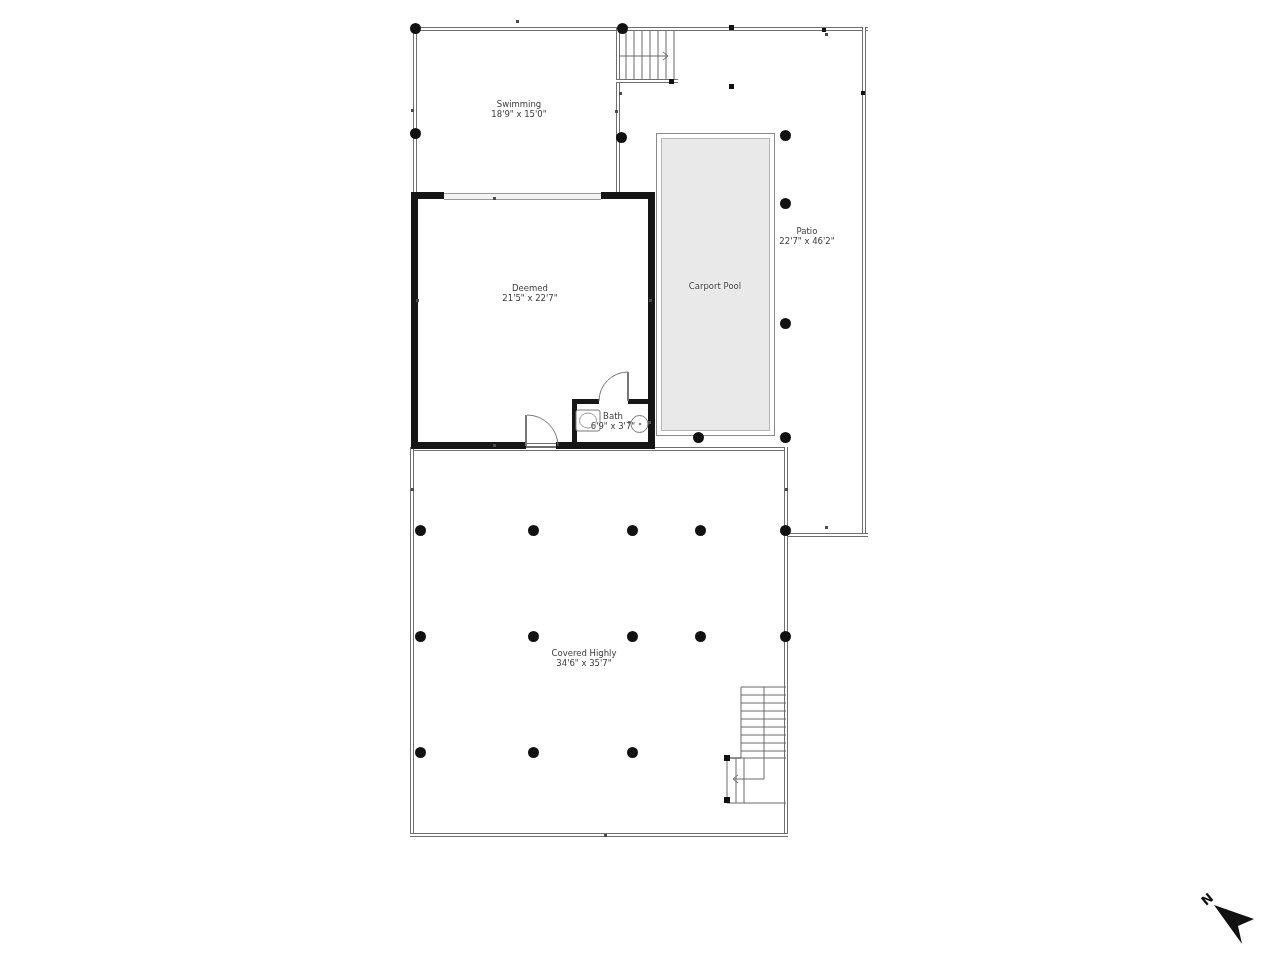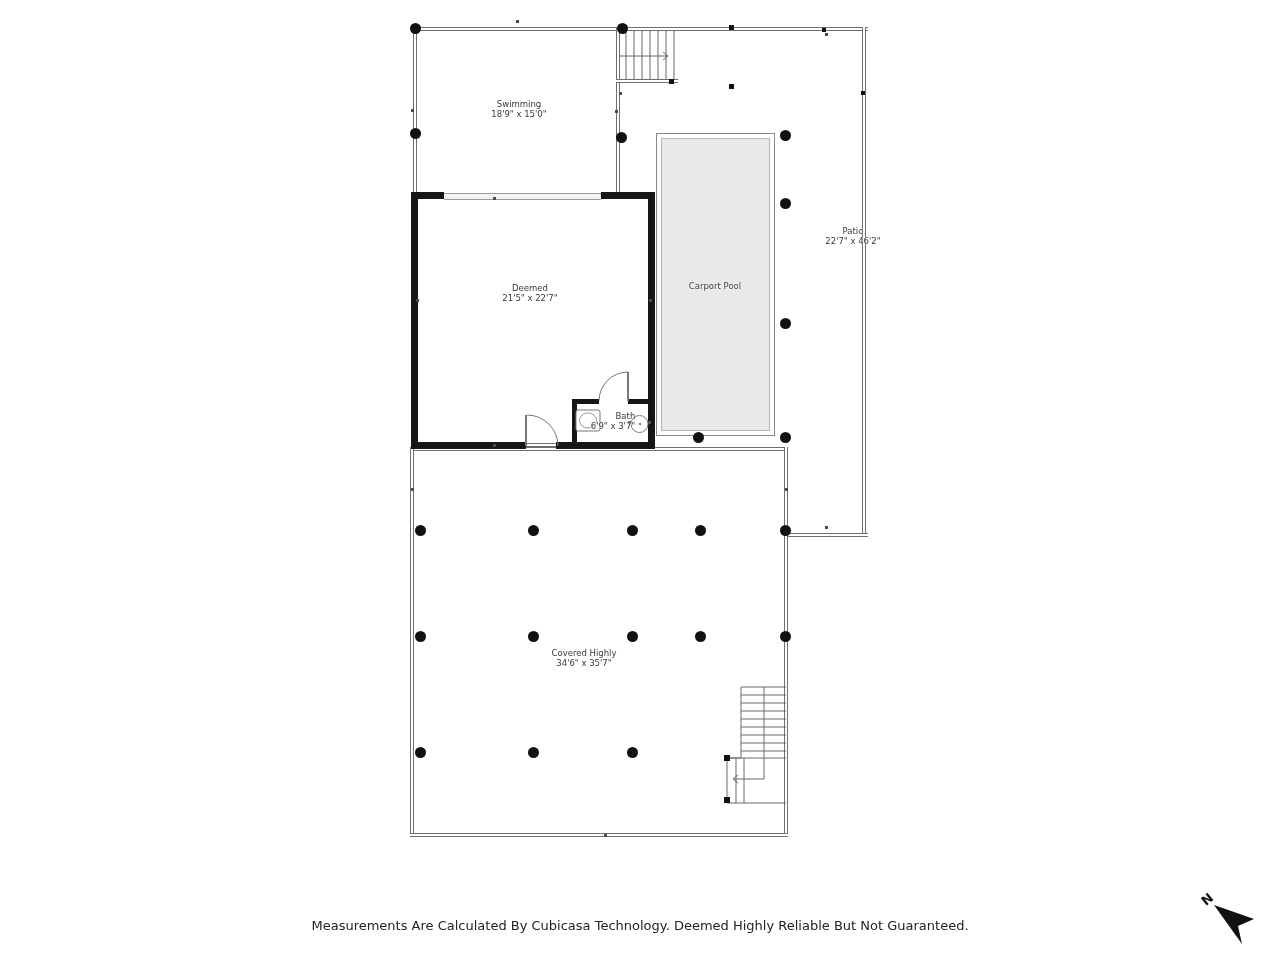--- a/index.html
+++ b/index.html
@@ -119,28 +119,28 @@
   </svg>
 
   <div class="room-label" style="left:519px;top:99px;">
     <div>Swimming</div>
     <div>18'9" x 15'0"</div>
   </div>
   <div class="room-label" style="left:530px;top:283px;">
     <div>Deemed</div>
     <div>21'5" x 22'7"</div>
   </div>
-  <div class="room-label" style="left:613px;top:411px;text-align:right;">
+  <div class="room-label" style="left:613px;top:411px;">
     <div>Bath</div>
     <div>6'9" x 3'7"</div>
   </div>
   <div class="room-label" style="left:715px;top:281px;">
     <div>Carport Pool</div>
   </div>
-  <div class="room-label" style="left:853px;top:226px;text-align:center;">
+  <div class="room-label" style="left:807px;top:226px;text-align:center;">
     <div>Patio</div>
     <div>22'7" x 46'2"</div>
   </div>
   <div class="room-label" style="left:584px;top:648px;">
     <div>Covered Highly</div>
     <div>34'6" x 35'7"</div>
   </div>
 
   <div class="dot" style="left:410px;top:23px;"></div>
   <div class="dot" style="left:617px;top:23px;"></div>
@@ -180,14 +180,13 @@
   <div class="tick" style="left:825px;top:33px;"></div>
   <div class="tick" style="left:825px;top:526px;"></div>
   <div class="tick" style="left:493px;top:197px;"></div>
   <div class="tick" style="left:493px;top:444px;"></div>
   <div class="tick" style="left:416px;top:299px;"></div>
   <div class="tick" style="left:649px;top:299px;"></div>
   <div class="tick" style="left:411px;top:488px;"></div>
   <div class="tick" style="left:785px;top:488px;"></div>
   <div class="tick" style="left:604px;top:834px;"></div>
 
-  <div id="footer-disclaimer">Measurements Are Calculated By Cubicasa Technology. Deemed Highly Reliable But Not Guaranteed.</div>
 </div>
 
 </body></html>

